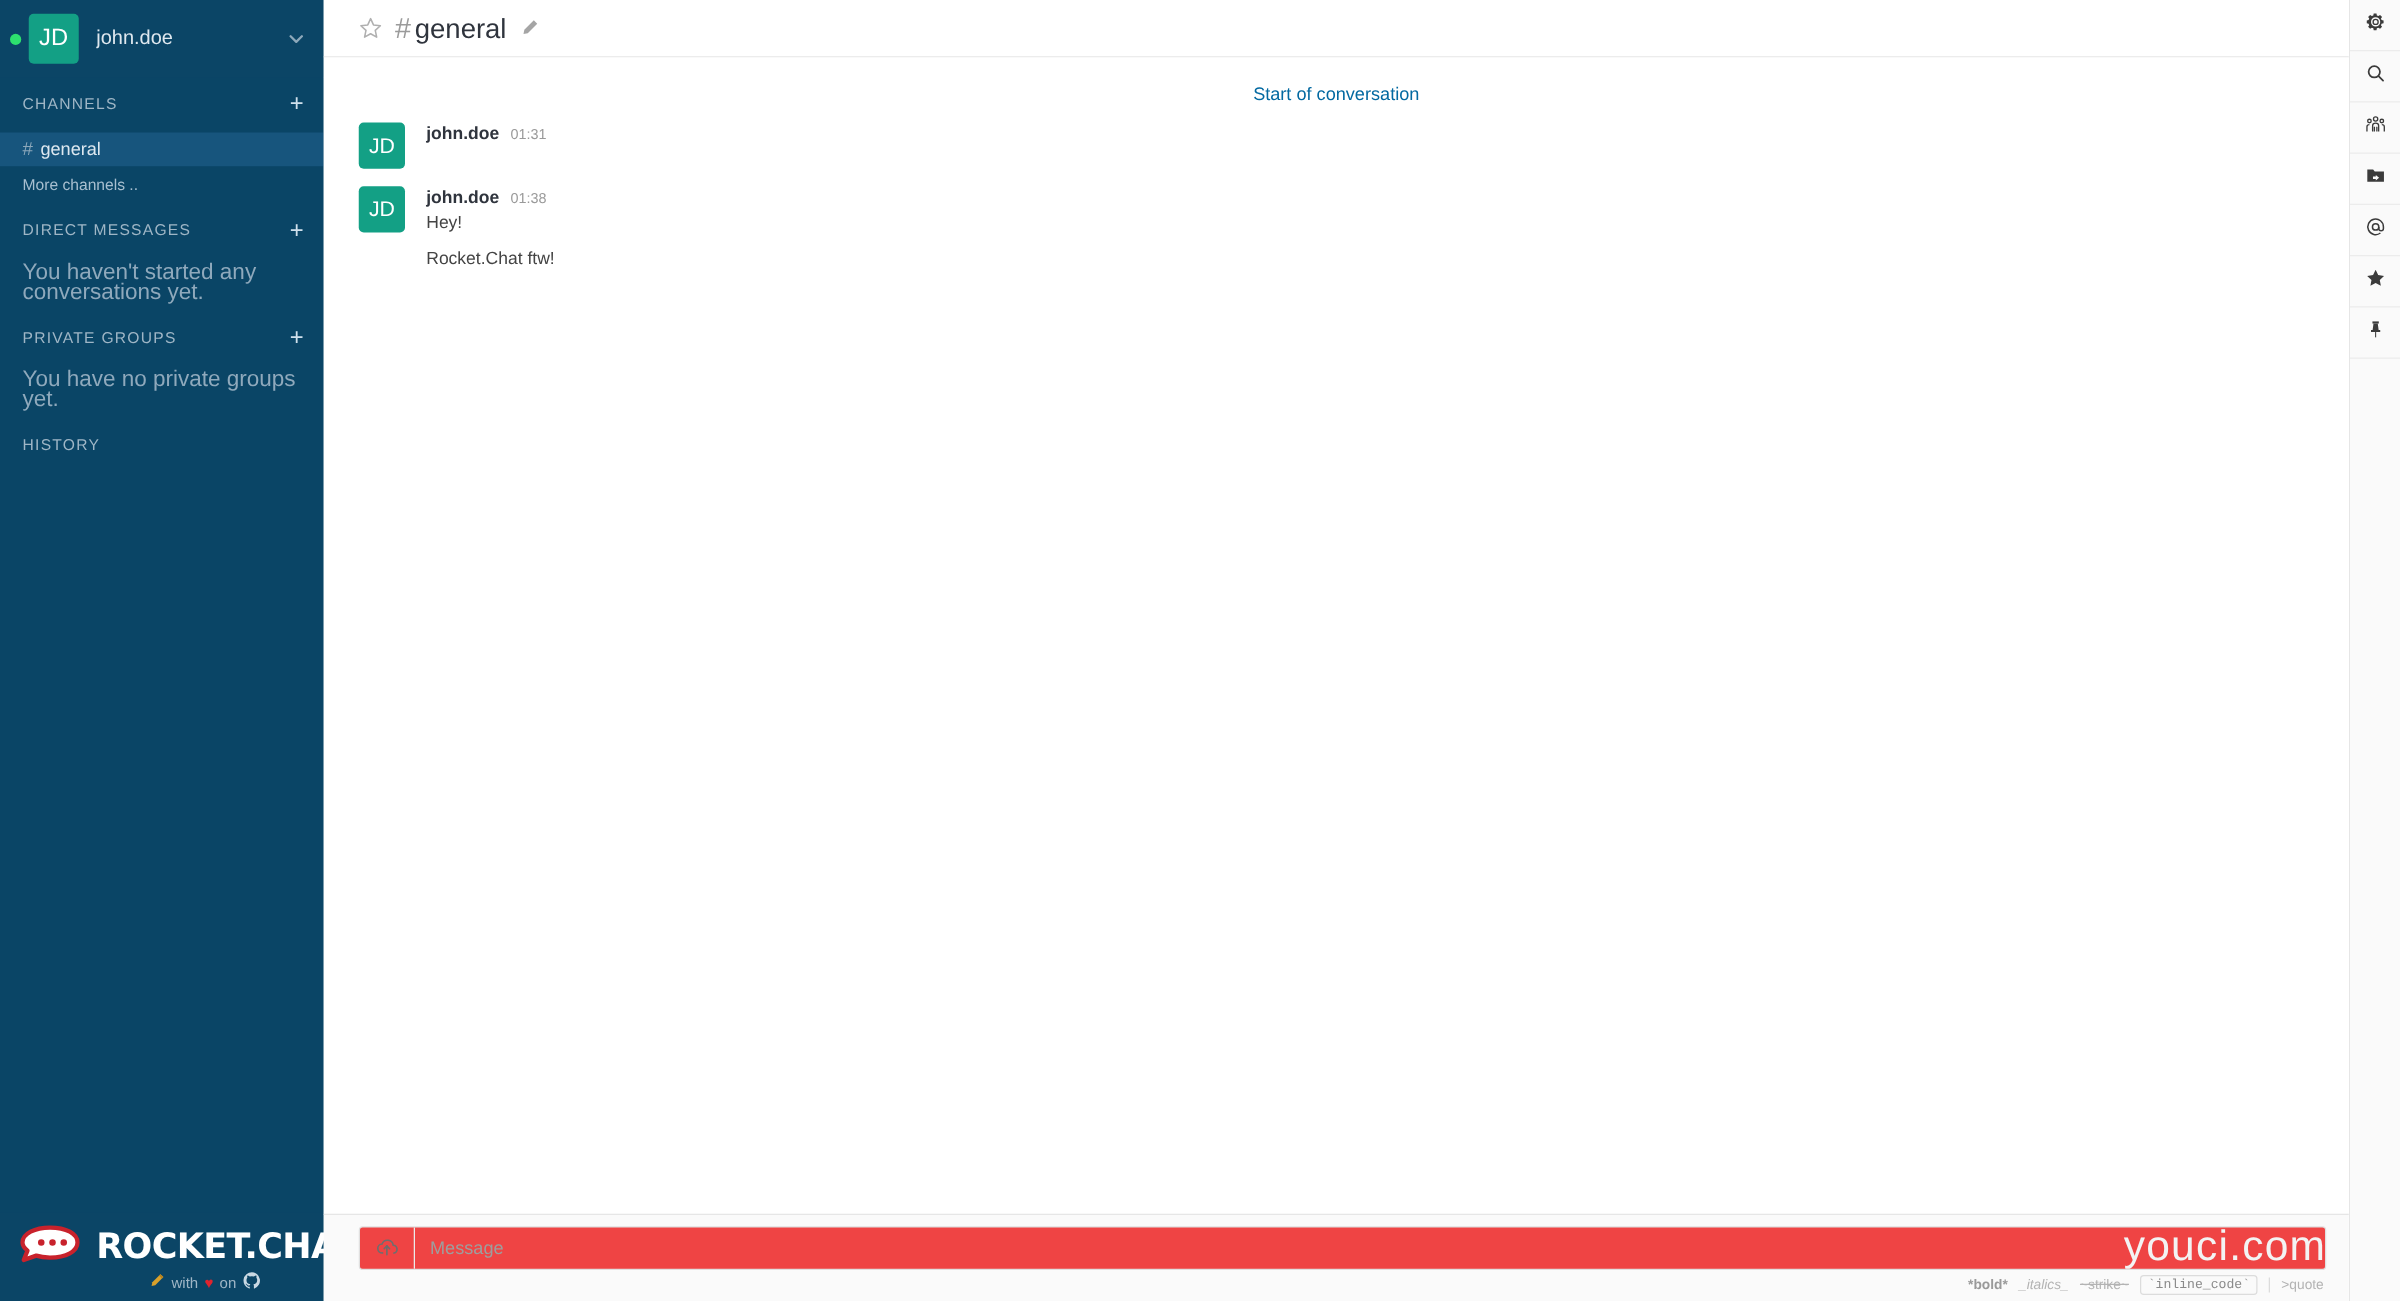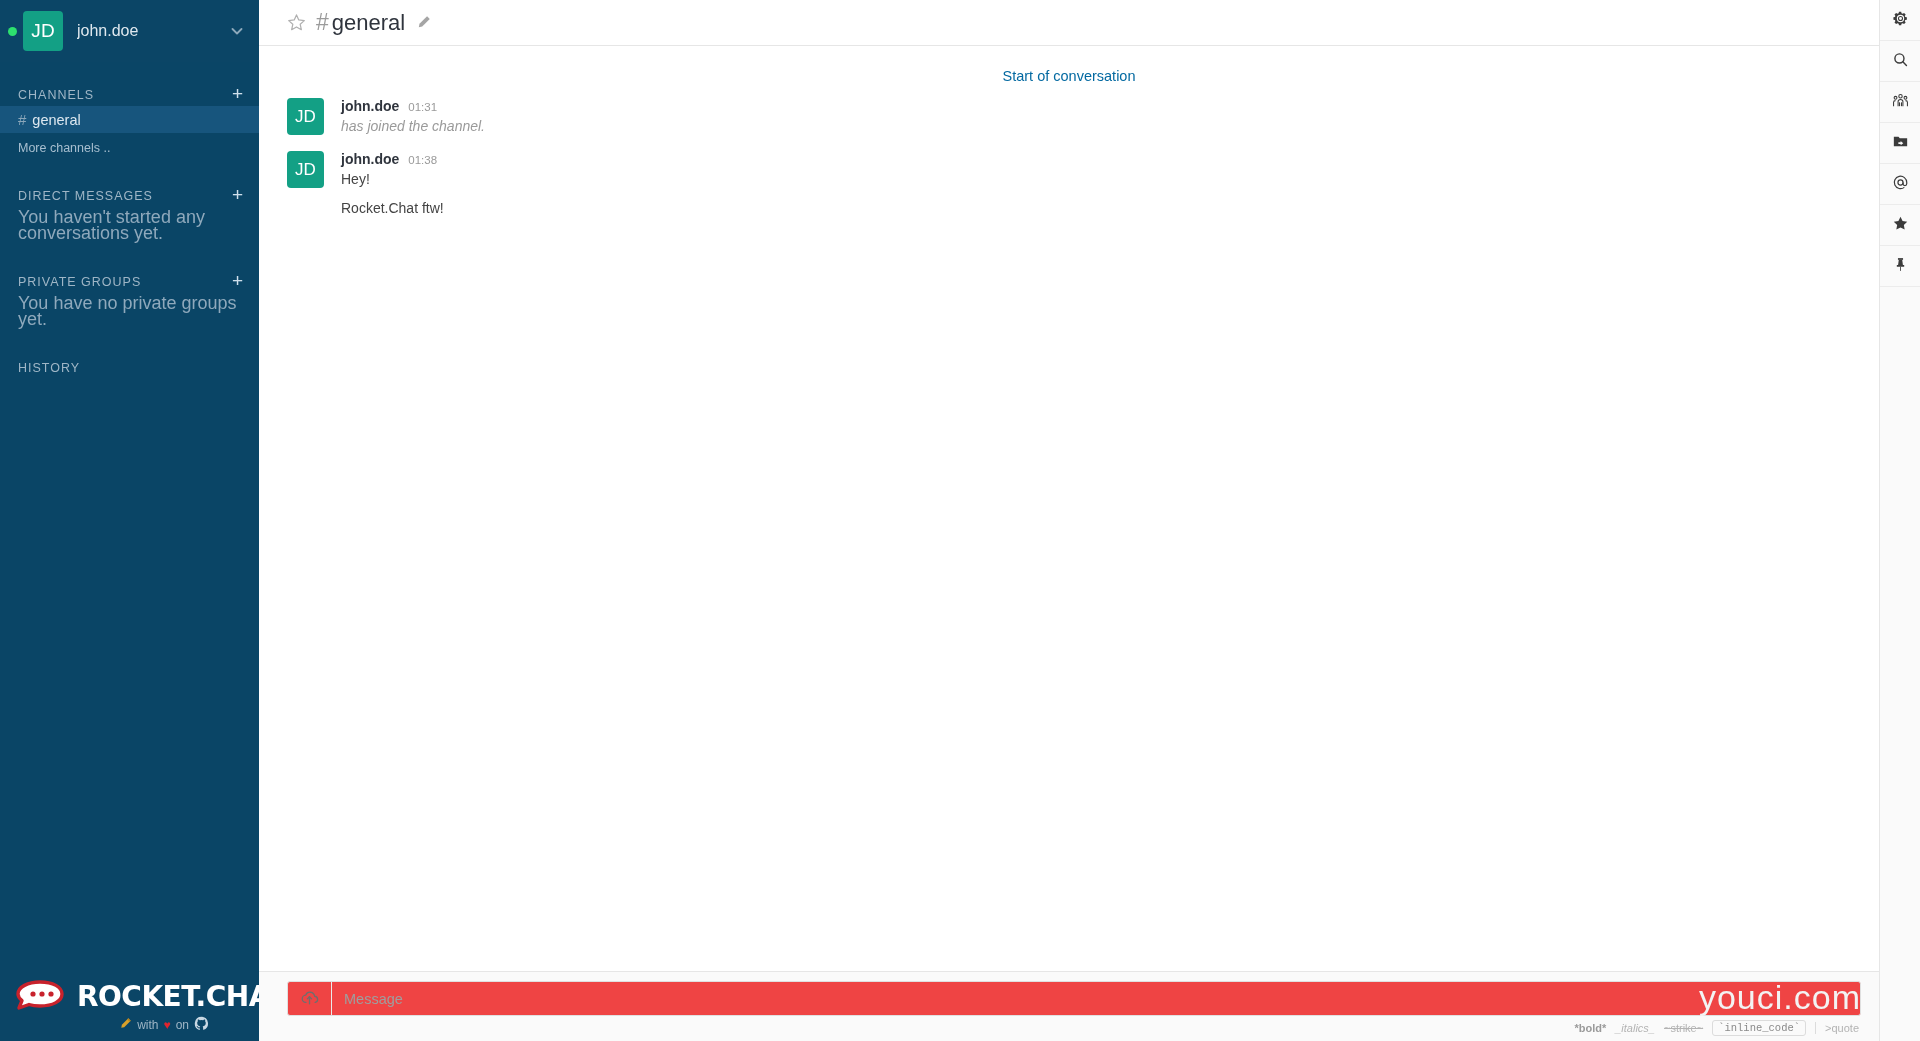--- a/index.html
+++ b/index.html
@@ -48,21 +48,21 @@
   .chevron { width:16px; height:16px; flex-shrink:0; opacity:.75; }
 
   .rooms {
     flex:1; overflow:hidden;
     background:#0a4straight;
     background:#0a4566;
     padding-top:14px;
   }
   .list-section { margin-bottom:22px; }
   .section-head {
-    display:flex; align-items:flex-end; justify-content:space-between;
+    display:flex; align-items:flex-start; justify-content:space-between;
     padding:0 14px 0 18px; height:26px;
   }
   .section-title {
     color:#9fb6c6; font-size:12.5px;
     letter-spacing:1.0px; font-weight:400;
     text-transform:uppercase;
   }
   .plus-btn {
     color:#cfe0ec; font-size:19px; line-height:16px;
     cursor:pointer; user-select:none; padding:0 2px;
@@ -352,21 +352,20 @@
       <div class="start-conv">Start of conversation</div>
 
 
       <div class="message">
         <div class="msg-avatar">JD</div>
         <div class="msg-body">
           <div class="msg-head">
             <span class="msg-user">john.doe</span>
             <span class="msg-time">01:31</span>
           </div>
-          <div class="msg-text system">has joined the channel.</div>
         </div>
       </div>
 
       <div class="message">
         <div class="msg-avatar">JD</div>
         <div class="msg-body">
           <div class="msg-head">
             <span class="msg-user">john.doe</span>
             <span class="msg-time">01:38</span>
           </div>

